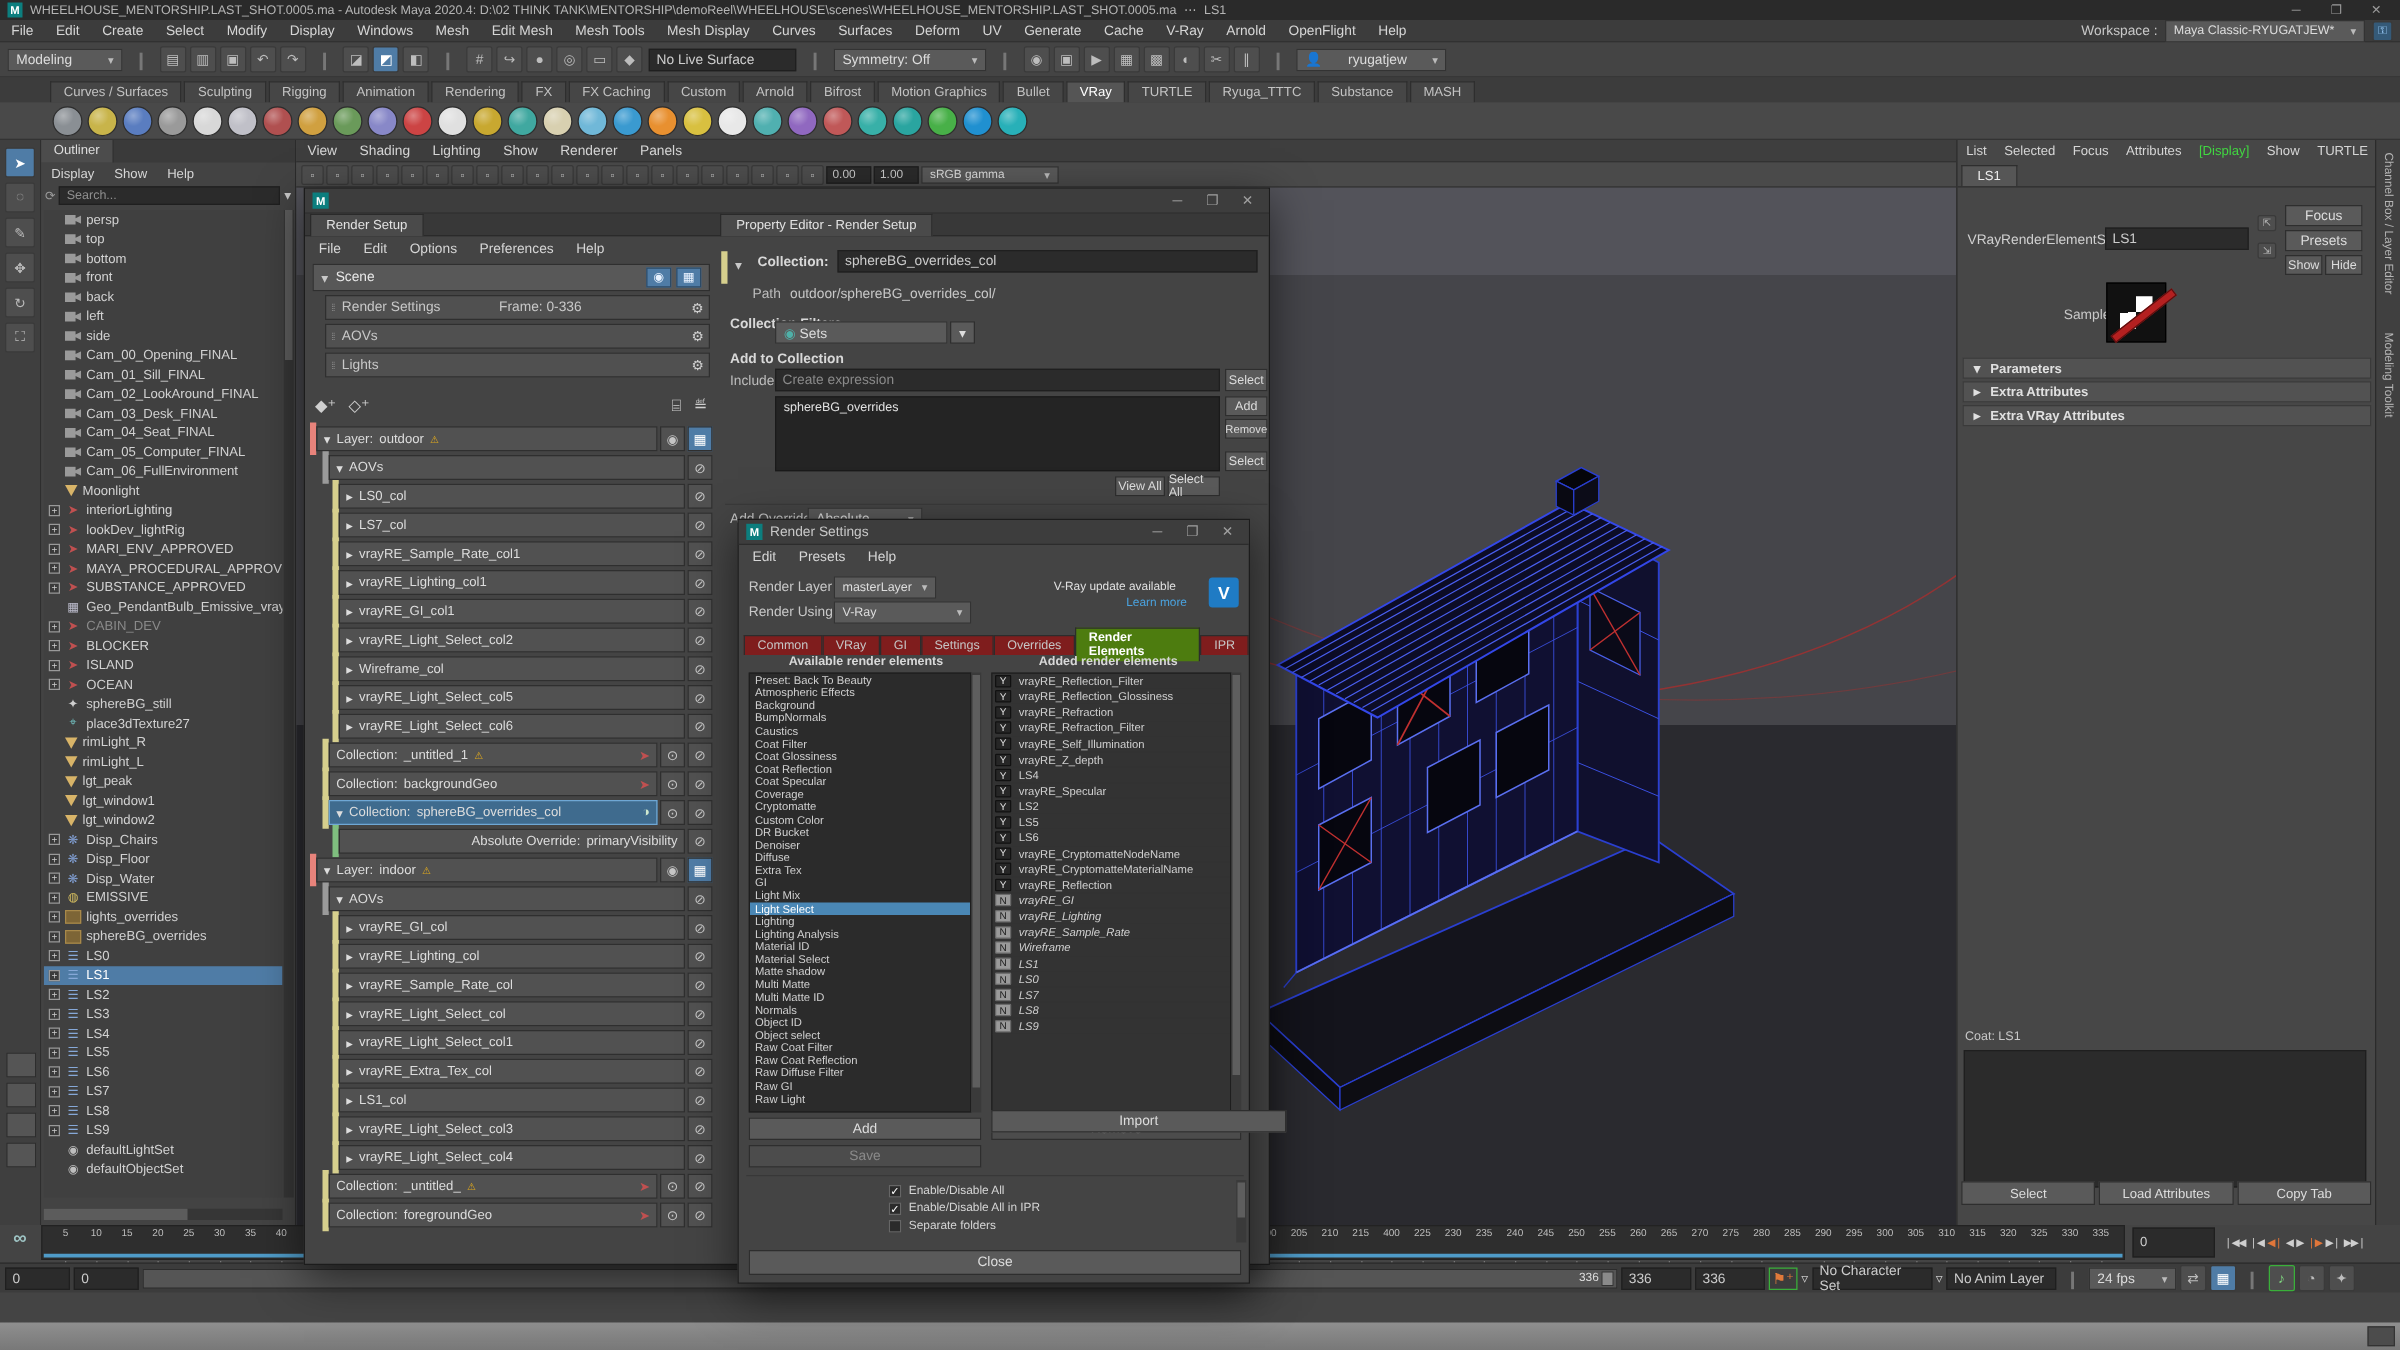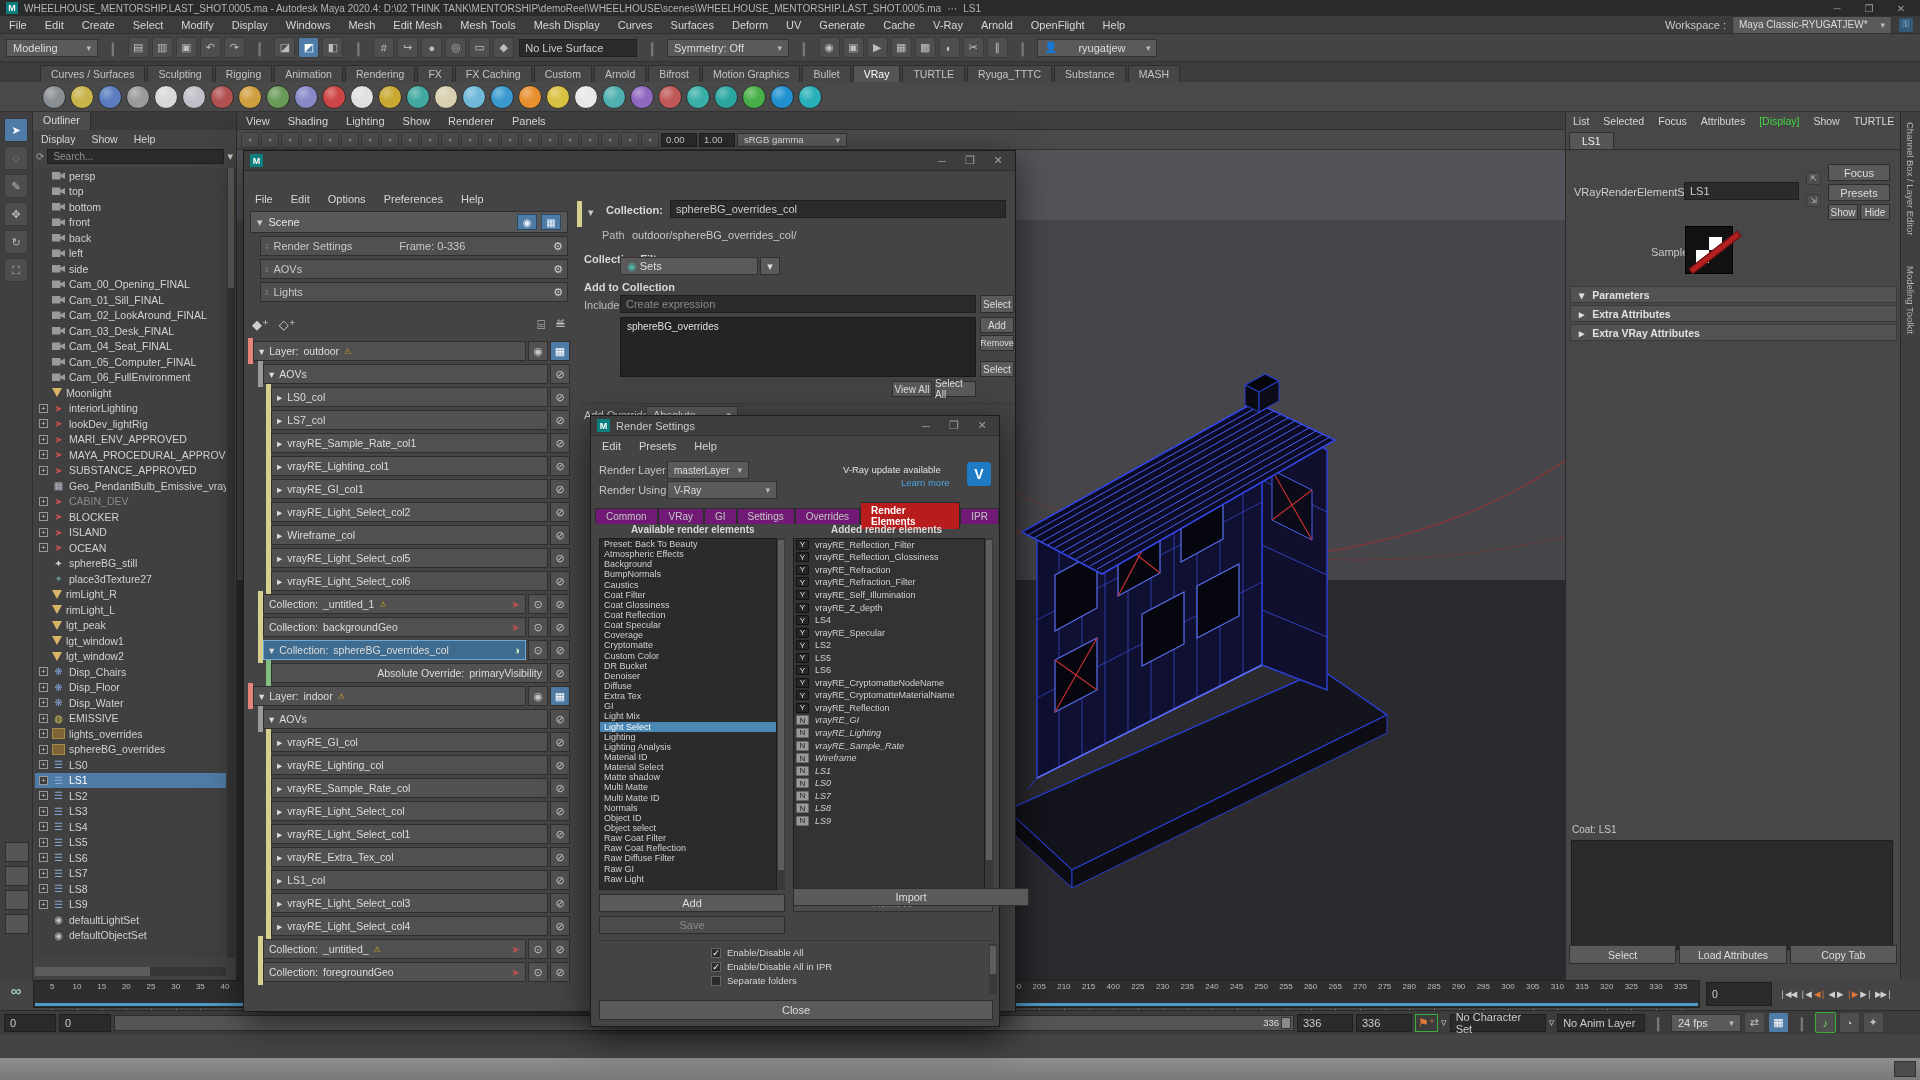--- a/index.html
+++ b/index.html
@@ -124,22 +124,22 @@
   .listbox{position:absolute;background:#2b2b2b;border:1px solid #1e1e1e;overflow:hidden;}
   .avitem{height:10.15px;line-height:10.15px;font-size:9px;color:#d0d0d0;padding-left:4px;white-space:nowrap;}
   .avitem.sel{background:#4a87b5;color:#fff;}
   .additem{height:12.55px;display:flex;align-items:center;gap:6px;font-size:9px;color:#d0d0d0;border-bottom:1px solid #333;padding-left:2px;white-space:nowrap;}
   .badge{width:13px;height:10px;flex:none;display:flex;align-items:center;justify-content:center;font-size:8px;border-radius:1px;}
   .bY{background:#262626;color:#e0e0e0;border:1px solid #111;}
   .bN{background:#9a9a9a;color:#1c1c1c;border:1px solid #6a6a6a;}
   .nIt{font-style:italic;}
   .vscr{position:absolute;width:8px;background:#3a3a3a;}
   .vscr .thumb{position:absolute;left:1px;width:6px;background:#5e5e5e;}
-  .rtab{padding:2px 10px;font-size:10px;color:#c5c5c5;background:#701a75;border:1px solid #2c2c2c;border-bottom:none;}
-  .rtab.active{background:#b91c1c;color:#fff;font-weight:bold;}
+  .rtab{padding:2px 10px;font-size:10px;color:#c5c5c5;background:#7f1d1d;border:1px solid #2c2c2c;border-bottom:none;}
+  .rtab.active{background:#4d7c0f;color:#fff;font-weight:bold;}
   .chkrow{display:flex;align-items:center;gap:6px;height:13px;font-size:9.5px;color:#d5d5d5;}
   .chk{width:10px;height:10px;background:#2b2b2b;border:1px solid #666;display:flex;align-items:center;justify-content:center;font-size:9px;color:#fff;}
   
   #timeslider{left:33px;top:980px;width:1667px;height:28px;background:#2e2e2e;border:1px solid #222;display:flex;}
   #ticks{flex:1;display:flex;padding:1px 6px 0 6px;}
   .tick{flex:1;text-align:center;color:#bdbdbd;font-size:8px;position:relative;}
   .tick::after{content:"";position:absolute;left:50%;bottom:-12px;width:1px;height:10px;background:#8a8a8a;}
   #range-indicator{position:absolute;left:1px;right:1px;bottom:1px;height:3px;background:#4f9bc8;}
   #curframe{left:1706px;top:982px;width:66px;height:24px;font-size:10.5px;}
   #transport{left:1778px;top:982px;width:140px;height:24px;display:flex;align-items:center;gap:1px;}
@@ -772,20 +772,24 @@
       <span class="vtab">Modeling Toolkit</span>
     </div>
 
   <div class="win" id="rsuwin" style="left:243px;top:150px;width:773px;height:862px;z-index:10;">
     <div class="wtitle">
       <span class="mlogo">M</span>
       <span class="spacer"></span>
       <span class="wbtn">─</span>
       <span class="wbtn">❐</span>
       <span class="wbtn">✕</span>
+    </div>
+    <div id="rsu-tabs">
+      <span class="ptab" style="left:4px;">Render Setup</span>
+      <span class="ptab" style="left:332px;">Property Editor - Render Setup</span>
     </div>
     <div id="rsu-menus">
         <span class="menu-item">File</span>
         <span class="menu-item">Edit</span>
         <span class="menu-item">Options</span>
         <span class="menu-item">Preferences</span>
         <span class="menu-item">Help</span>
       </div>
     <div id="rsu-scene">
       <div class="scn-head">

